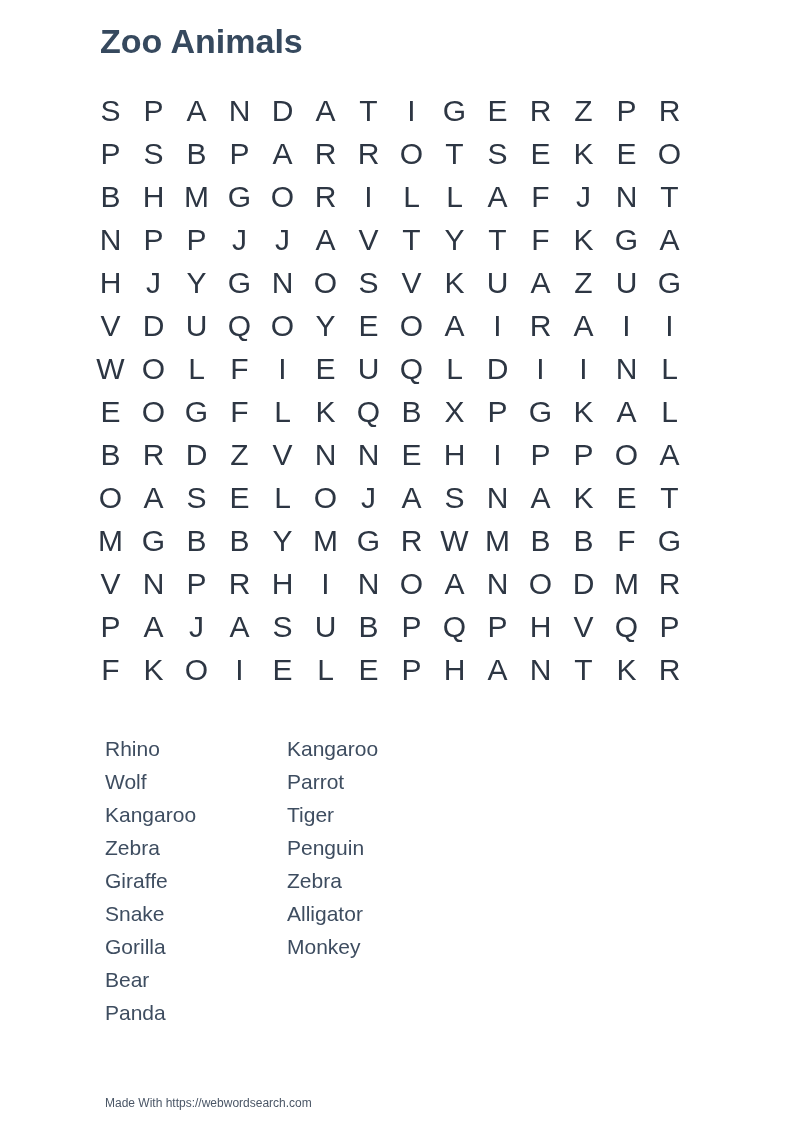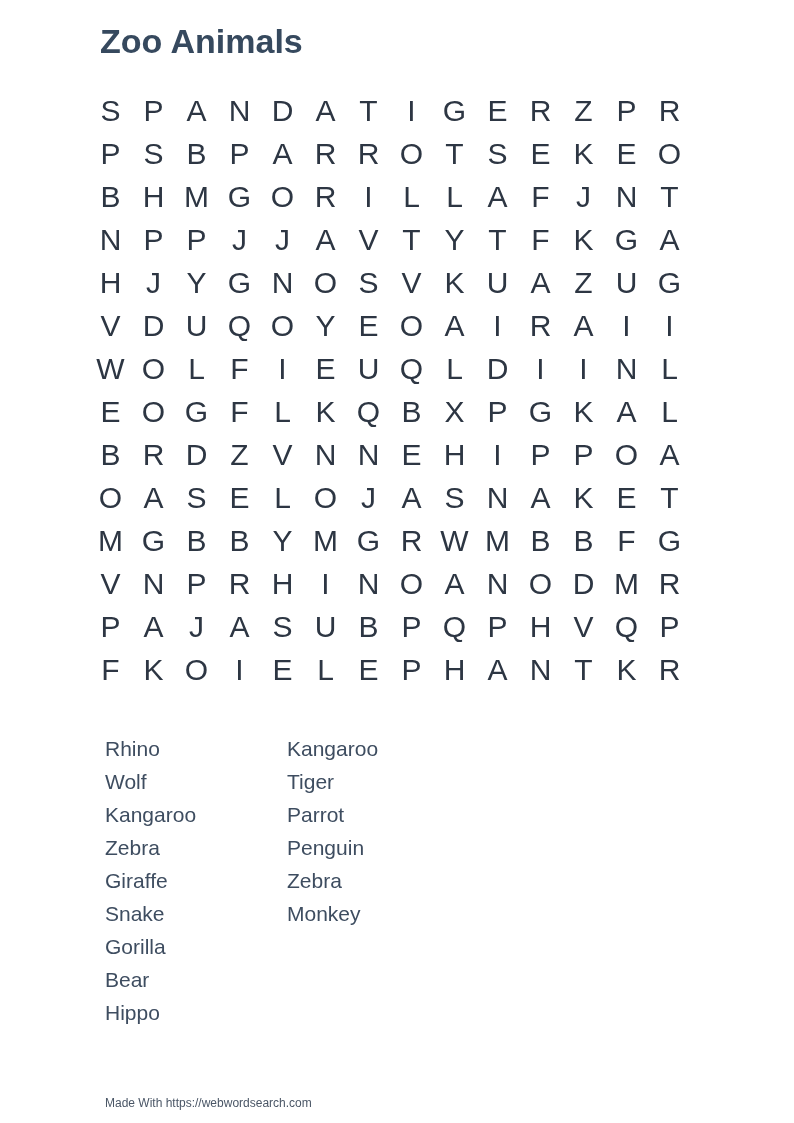--- a/index.html
+++ b/index.html
@@ -276,25 +276,26 @@
 <div class="word-list">
   <ul class="word-col">
       <li>Rhino</li>
       <li>Wolf</li>
       <li>Kangaroo</li>
       <li>Zebra</li>
       <li>Giraffe</li>
       <li>Snake</li>
       <li>Gorilla</li>
       <li>Bear</li>
-      <li>Hippo</li>
+      <li>Panda</li>
     </ul>
   <ul class="word-col">
       <li>Kangaroo</li>
+      <li>Parrot</li>
       <li>Tiger</li>
-      <li>Parrot</li>
       <li>Penguin</li>
       <li>Zebra</li>
+      <li>Alligator</li>
       <li>Monkey</li>
     </ul>
 </div>
 
 <div class="footer">Made With https://webwordsearch.com</div>
 
 </body></html>

